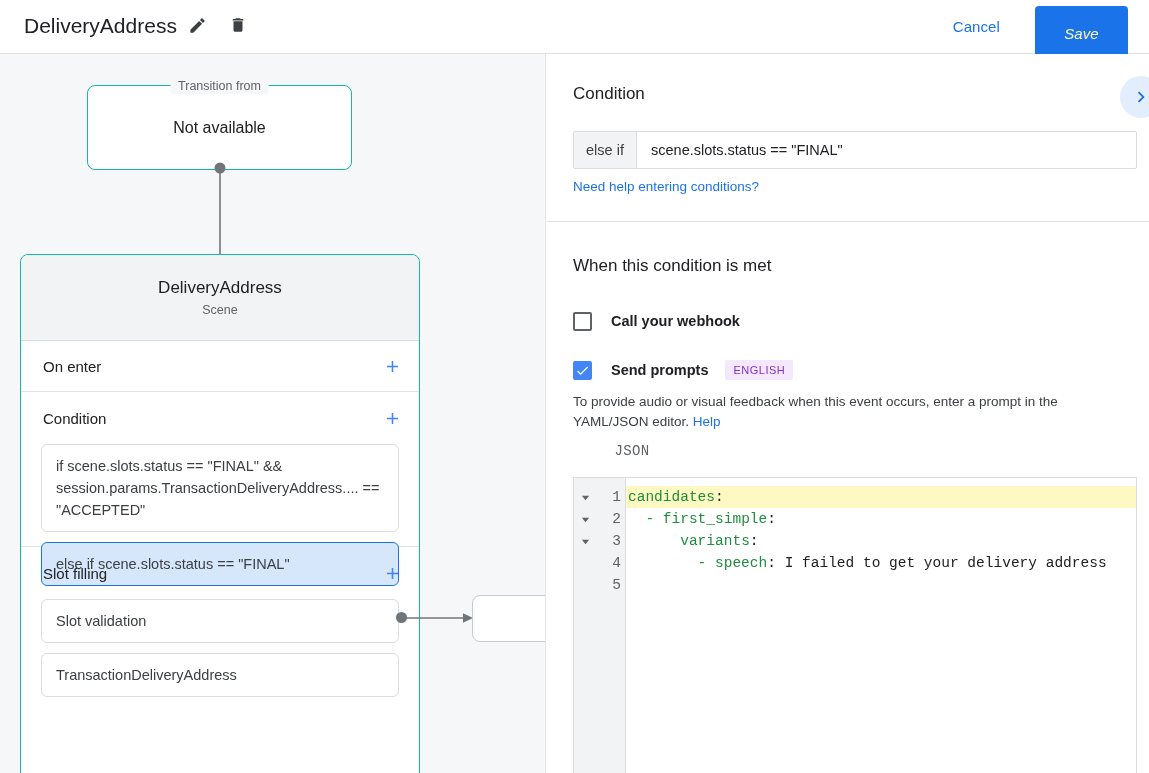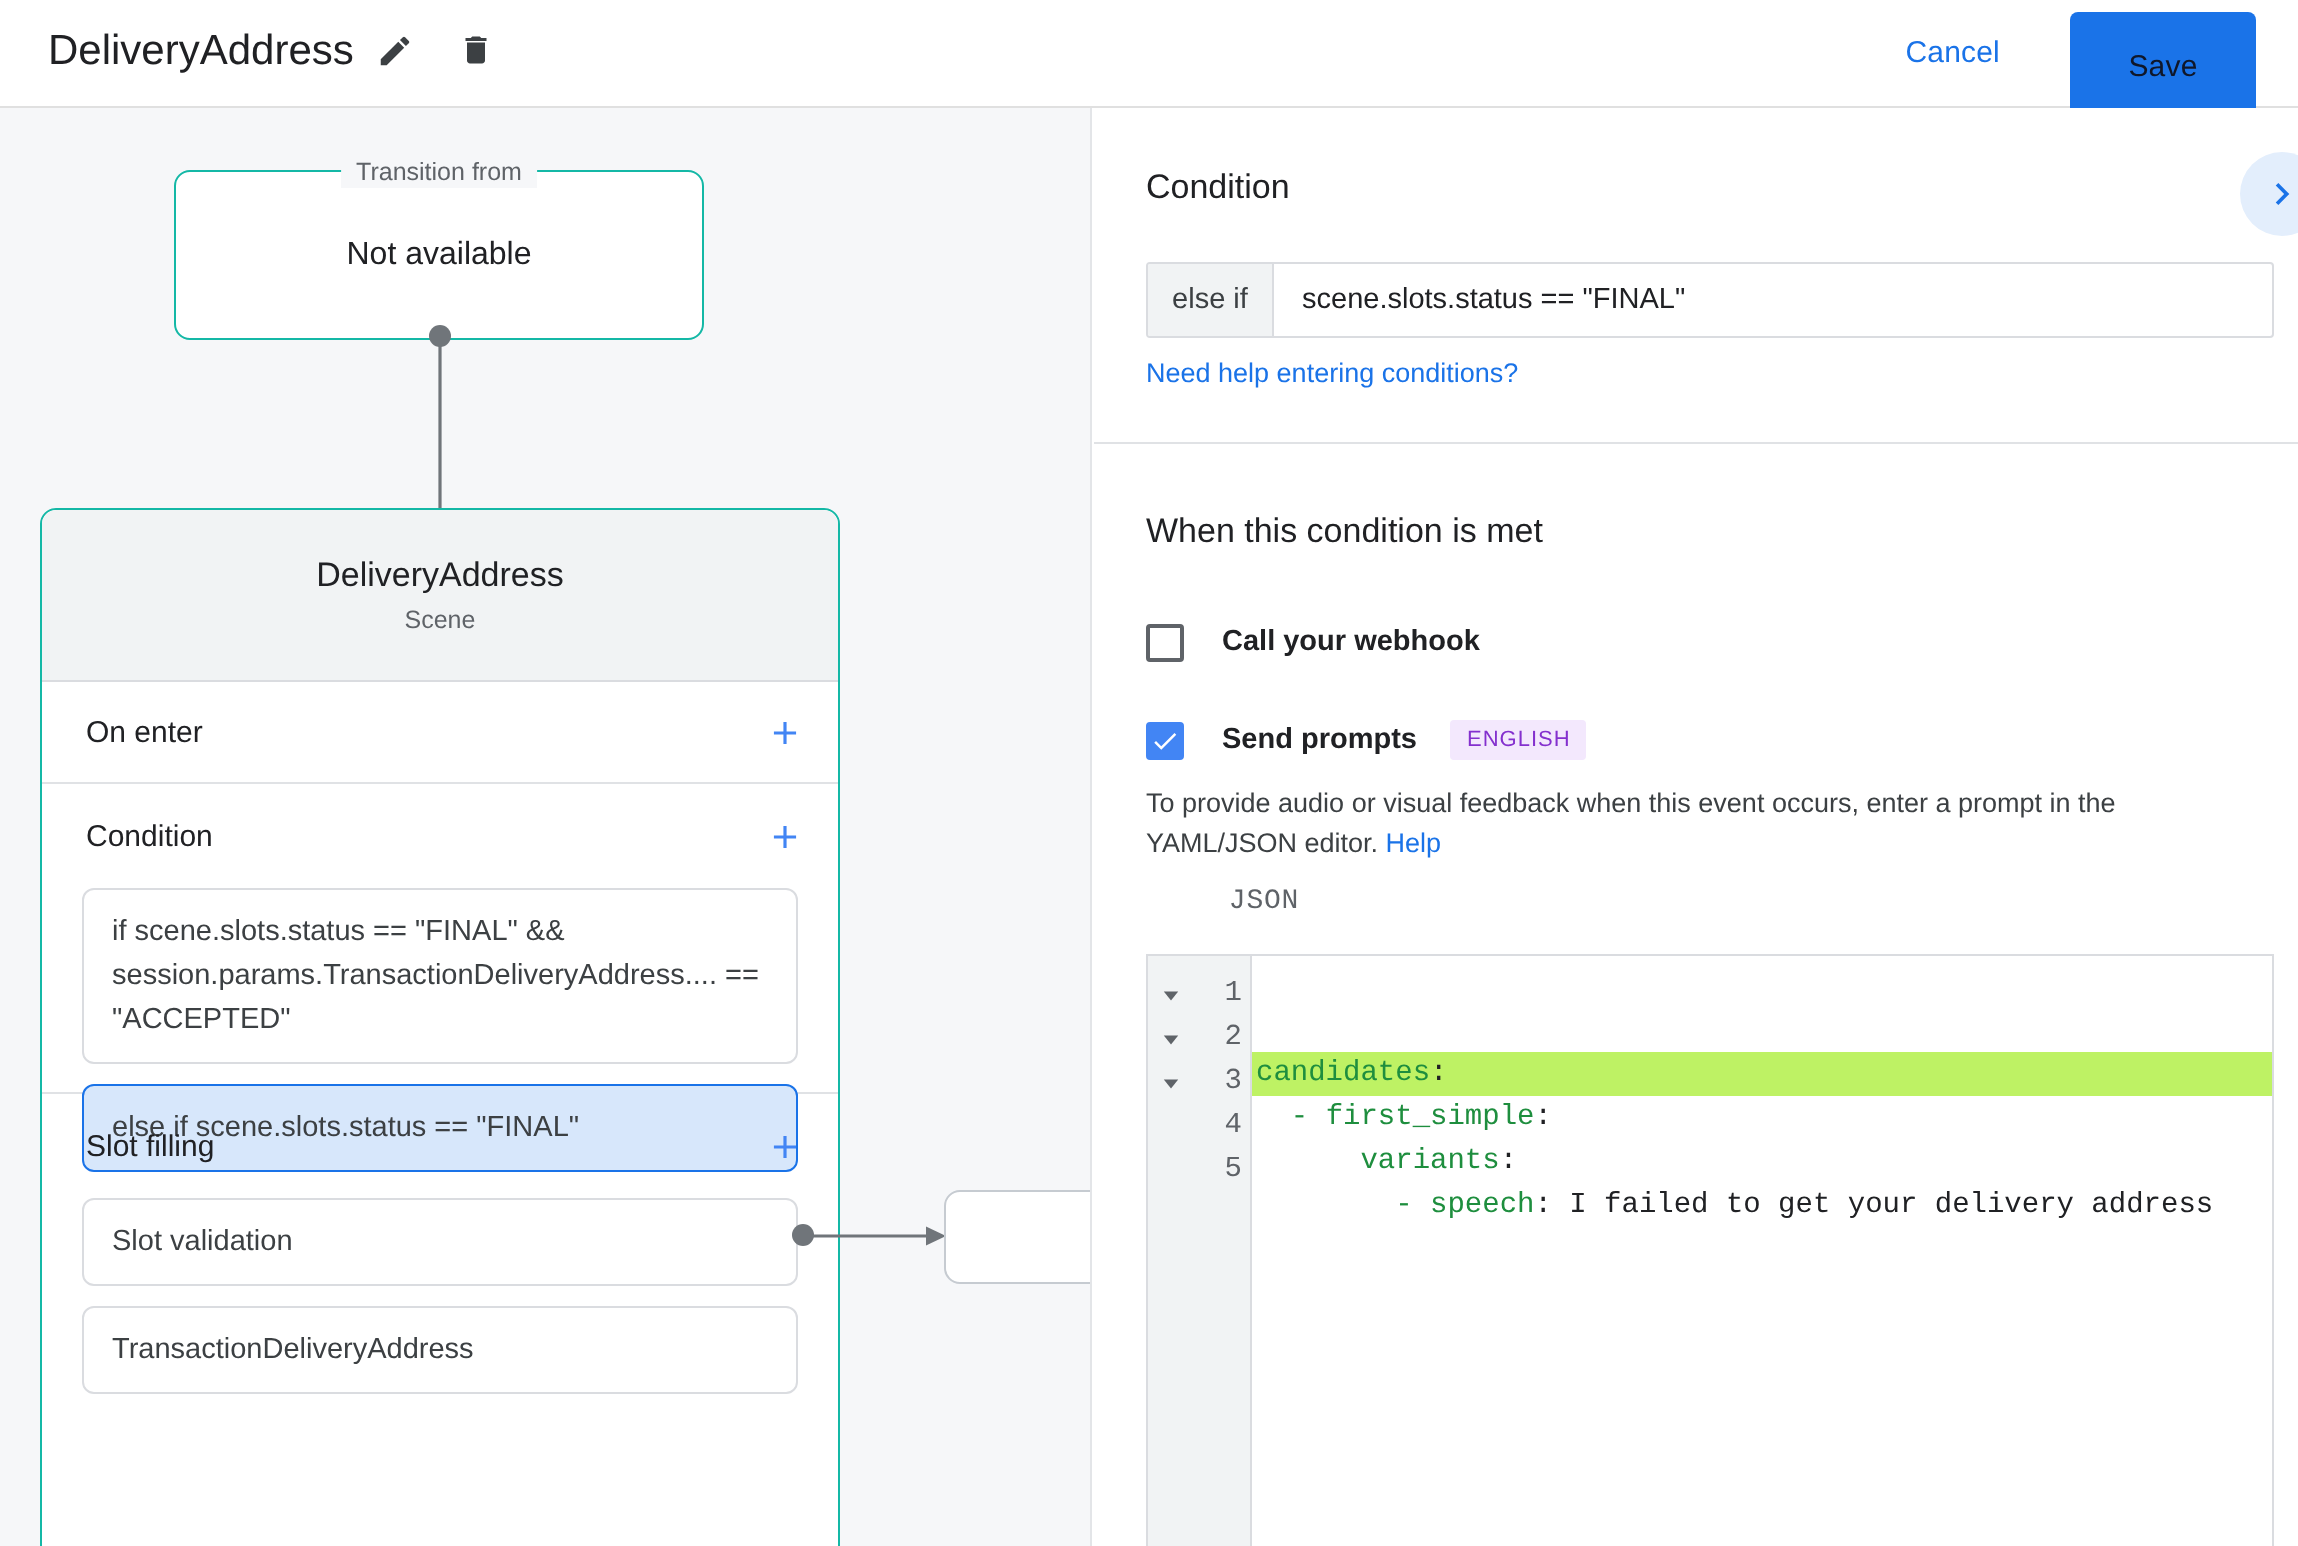--- a/index.html
+++ b/index.html
@@ -68,27 +68,28 @@
     border-radius: 4px;
     background: transparent;
     border: none;
     font-family: inherit;
   }
   .save-btn {
     position: absolute;
     right: 21px; top: 6px;
     width: 93px; height: 54px;
     background: #1a73e8;
-    color: #0f172a;
+    color: #fef9c3;
     font-size: 15px;
     letter-spacing: .1px;
     border: none;
     border-radius: 4px;
     cursor: pointer;
     font-family: inherit;
+    font-style: italic;
   }
 
   
   .canvas {
     position: absolute;
     left: 0; top: 54px;
     width: 546px; height: 719px;
     background: #f6f7f9;
     border-right: 1px solid #e3e5e8;
     box-sizing: border-box;
@@ -459,21 +460,21 @@
     overflow: hidden;
     position: relative;
   }
   .code-line {
     height: 22px;
     line-height: 22px;
     white-space: pre;
     padding-left: 2px;
     color: #202124;
   }
-  .code-line.active { background: #bef264; margin-top: 40px; }
+  .code-line.active { background: #fef9c3; }
   .k { color: #1e8e3e; }
   .pn { color: #202124; }
   .txt { color: #202124; }
 </style>
 </head>
 <body>
 
 <div class="app">
 
   <div class="header">

